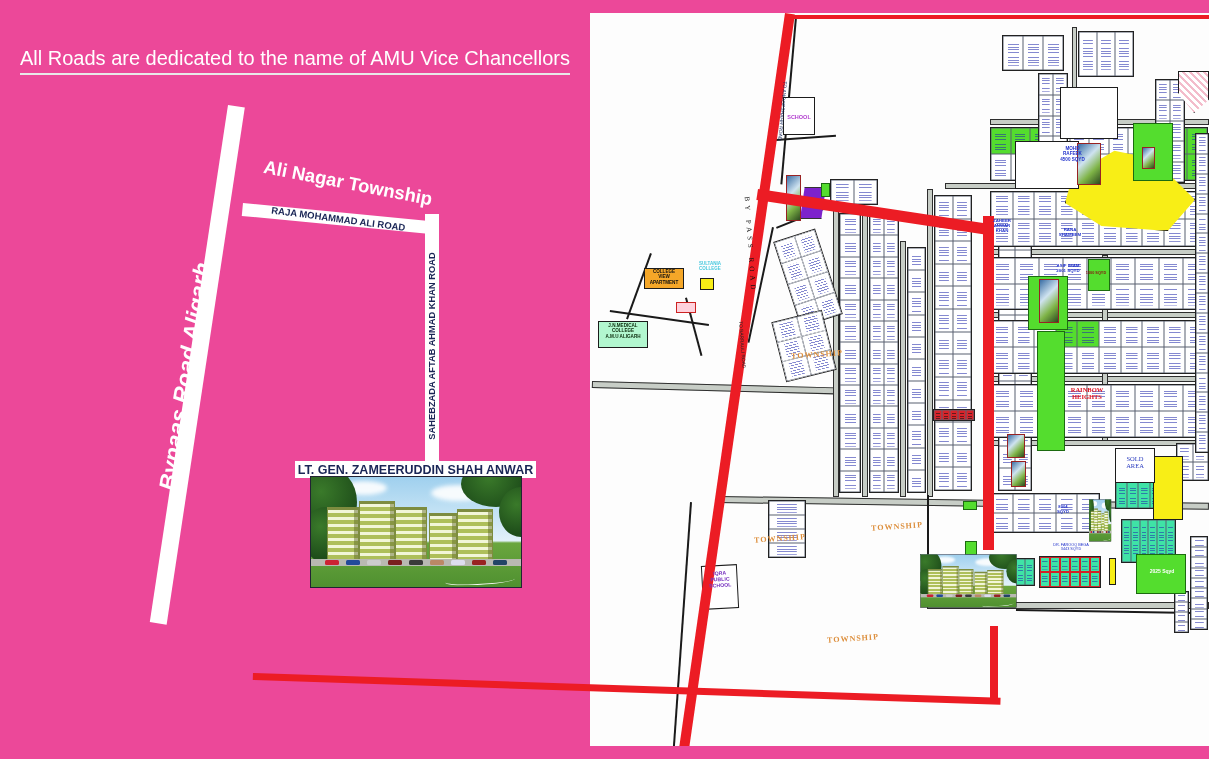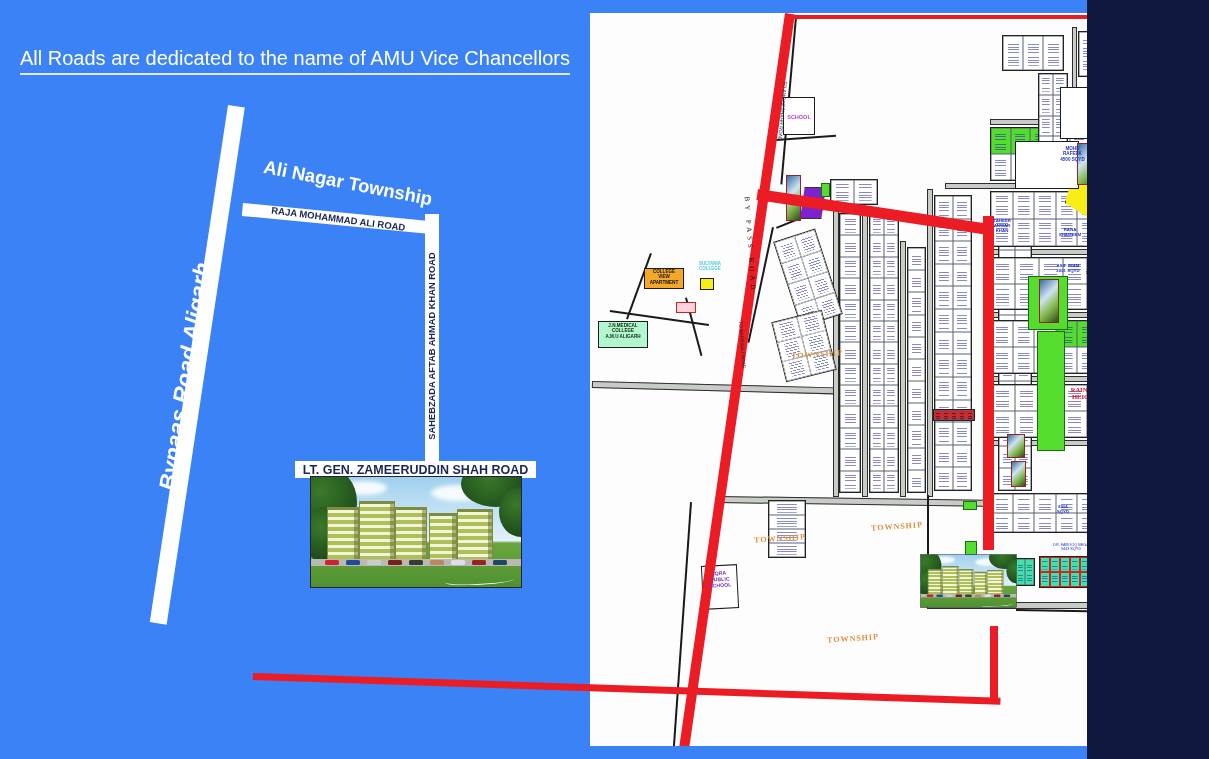--- a/index.html
+++ b/index.html
@@ -1,16 +1,16 @@
 <!DOCTYPE html>
 <html><head>
 <meta charset="utf-8">
 <style>
   html,body{margin:0;padding:0;background:#10183d;}
-  #stage{position:relative;width:1087px;height:759px;background:#3b82f6;overflow:hidden;
+  #stage{position:relative;width:1209px;height:759px;background:#ec4899;overflow:hidden;
          font-family:"Liberation Sans",sans-serif;}
   
   #title{position:absolute;left:20px;top:47px;color:#fff;font-size:20px;
          border-bottom:2px solid #e8e8e8;padding-bottom:3px;white-space:nowrap;}
   .wroad{position:absolute;background:#fff;}
   #road-bypass{left:228px;top:105px;width:17px;height:523px;transform:rotate(8.6deg);transform-origin:top left;}
   #lbl-bypass{position:absolute;left:-25px;top:363px;width:420px;text-align:center;color:#fff;
     font-size:23px;font-weight:bold;font-style:italic;transform:rotate(-81deg);}
   #road-raja{left:243px;top:203px;width:192px;height:13px;transform:rotate(5.5deg);transform-origin:top left;
     display:flex;align-items:center;justify-content:center;}
@@ -75,21 +75,21 @@
 
     <div id="lbl-alinagar">Ali Nagar Township</div>
     <div class="wroad" id="road-raja">
       <span>RAJA MOHAMMAD ALI ROAD</span>
     </div>
 
     <div class="wroad" id="road-sahebzada"></div>
     <div id="lbl-sahebzada">SAHEBZADA AFTAB AHMAD KHAN ROAD</div>
 
     <div class="wroad" id="road-ltgen">
-      <span>LT. GEN. ZAMEERUDDIN SHAH ROAD</span>
+      <span>LT. GEN. ZAMEERUDDIN SHAH ANWAR</span>
     </div>
 
     <div class="render" id="render-main">
         <div class="cloud" style="left: 30px; top: 4px; width: 46px; height: 14px;"></div>
         <div class="cloud" style="left: 120px; top: 8px; width: 56px; height: 16px;"></div>
         <div class="tree" style="left: -14px; top: -10px; width: 60px; height: 70px;"></div>
         <div class="tree" style="left: -8px; top: 30px; width: 44px; height: 56px;"></div>
         <div class="tree" style="left: 150px; top: -16px; width: 70px; height: 46px;"></div>
         <div class="tree" style="left: 188px; top: 10px; width: 44px; height: 50px;"></div>
         <div class="tower" style="left: 16px; top: 30px; width: 30px; height: 52px;"></div>

